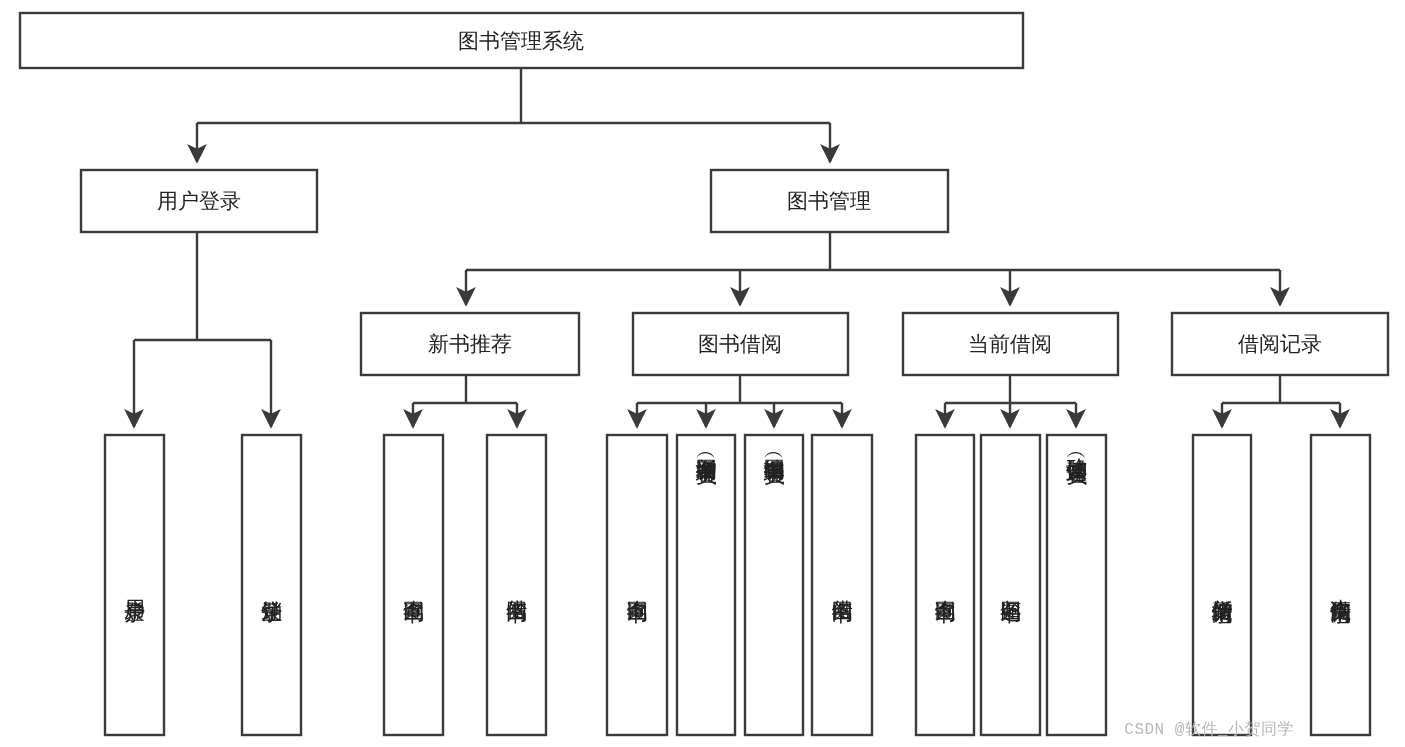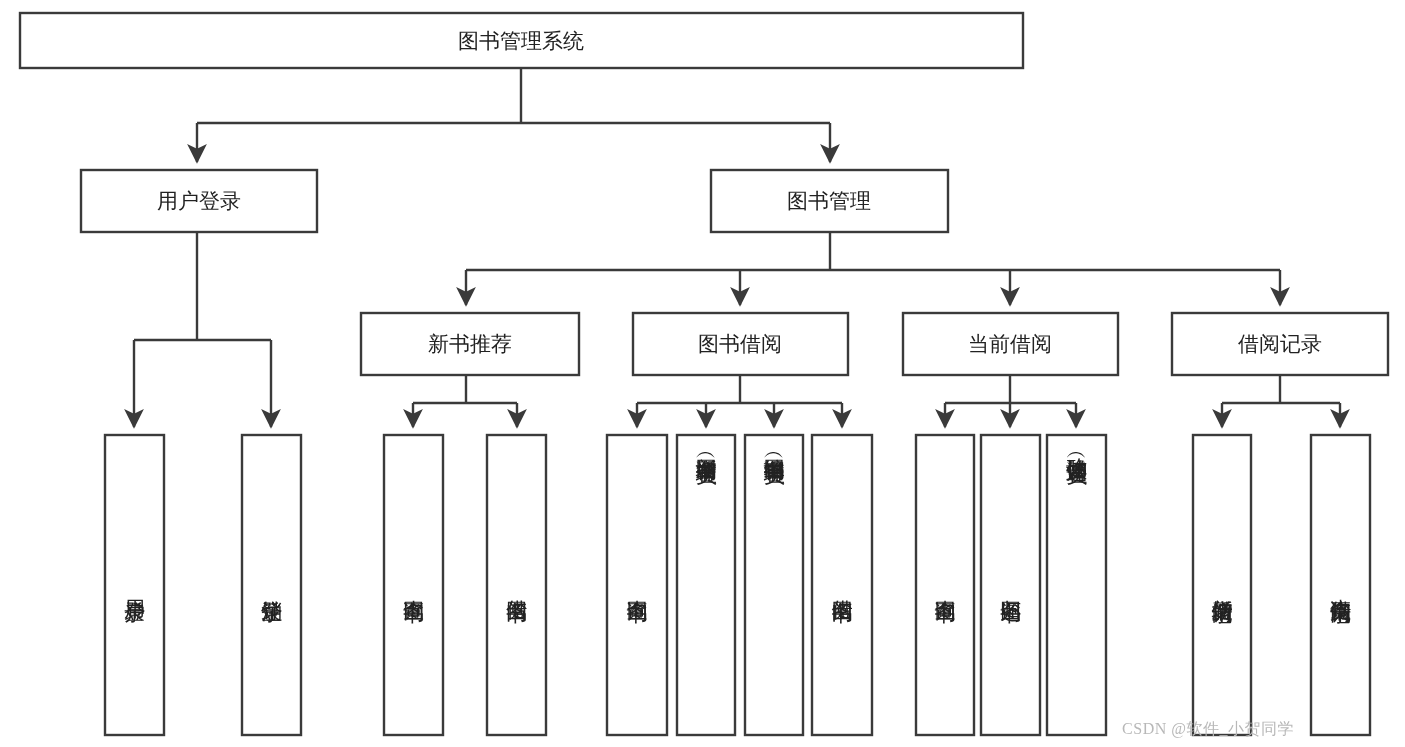--- a/index.html
+++ b/index.html
@@ -61,21 +61,21 @@
     font-size: 21px;
     line-height: 1.06;
     color: #222222;
     letter-spacing: 1px;
     white-space: nowrap;
   }
   .watermark {
     position: absolute;
     right: 12px;
     bottom: 7px;
-    font-family: Liberation Serif, serif;
+    font-family: Liberation Mono, monospace;
     font-size: 16px;
     color: #b8b8b8;
     letter-spacing: 0.5px;
     user-select: none;
     white-space: nowrap;
   }
 </style>
 </head>
 <body>
 

